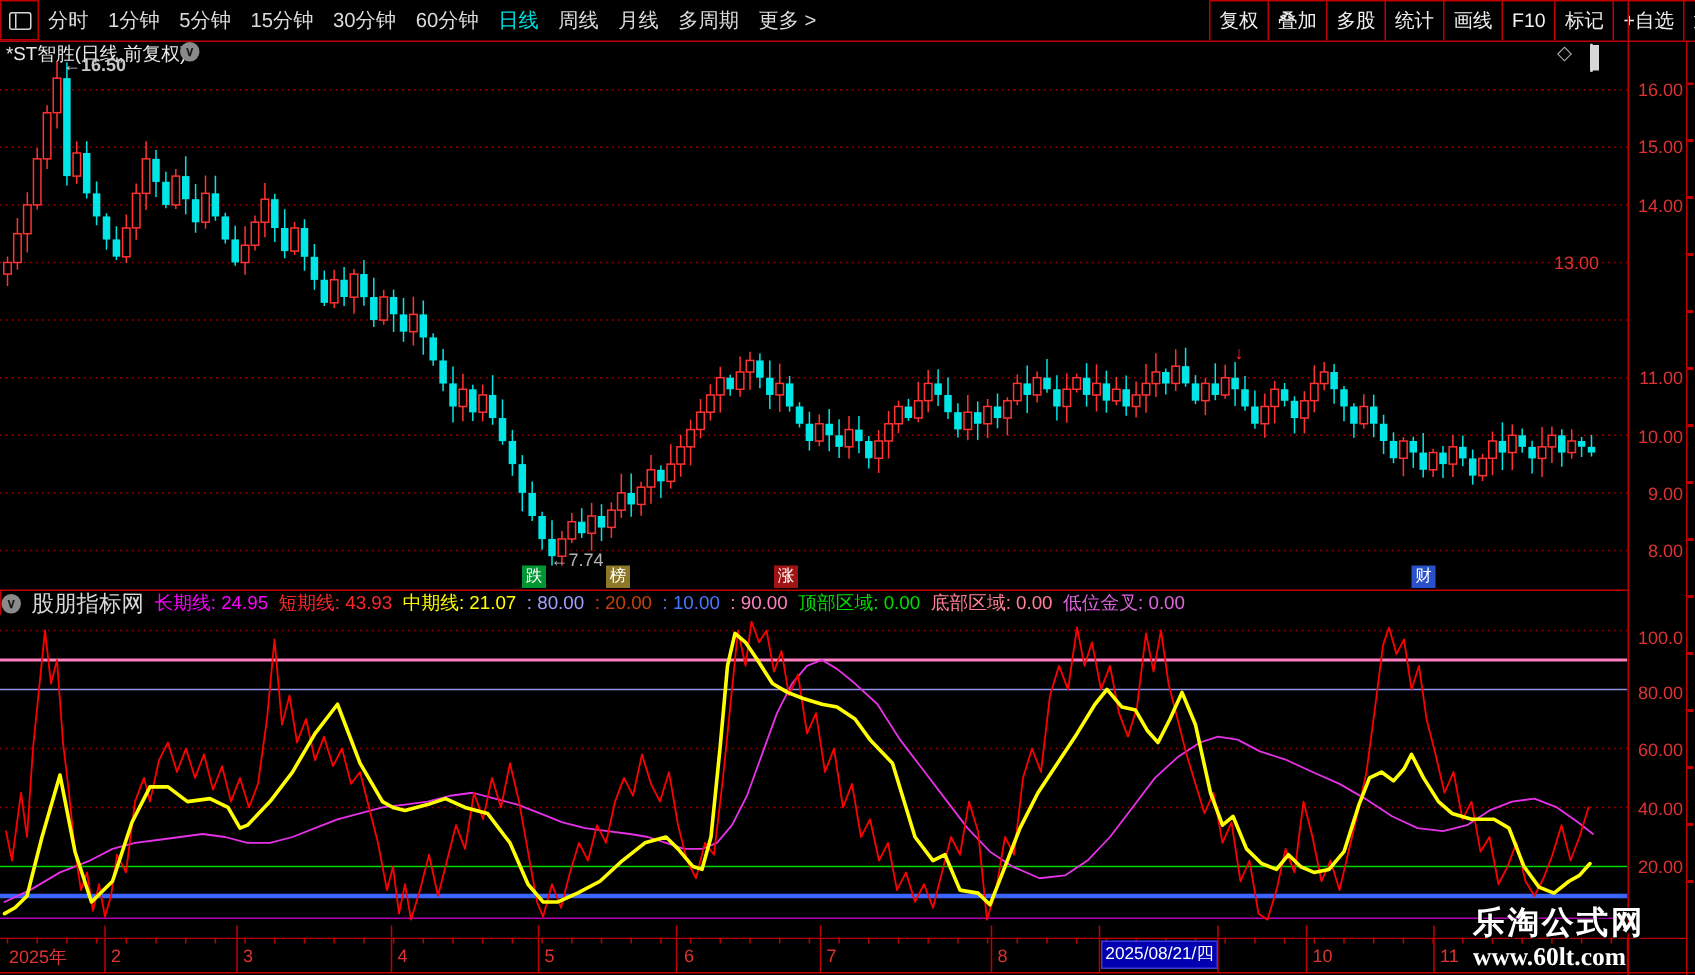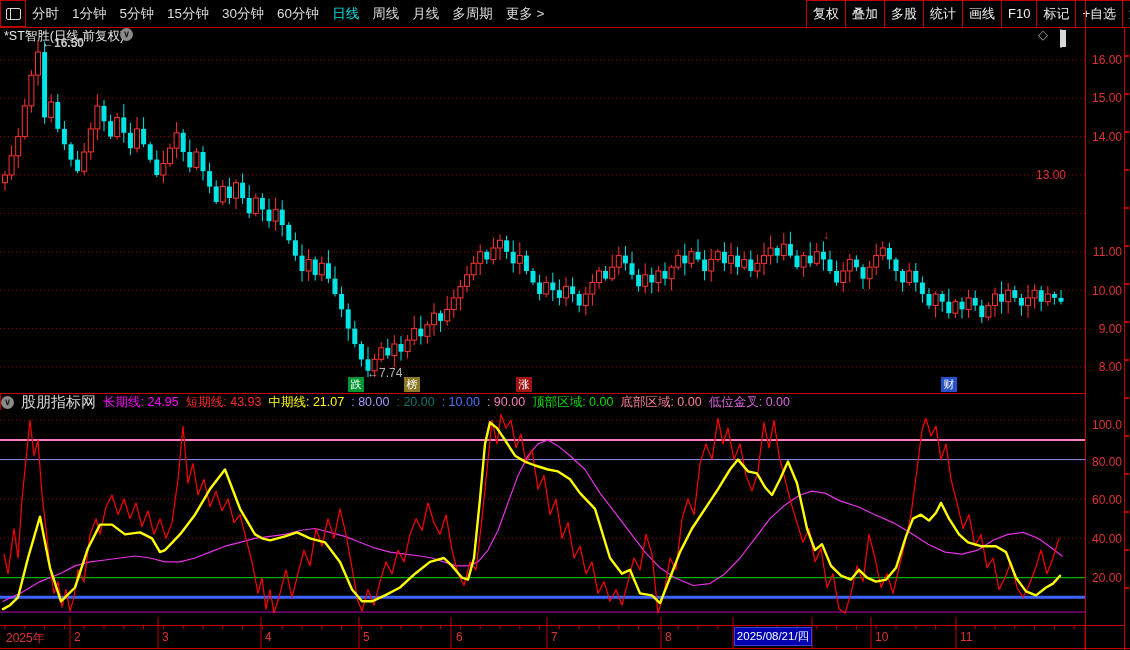--- a/index.html
+++ b/index.html
@@ -443,21 +443,21 @@
   <div class="abs hline" style="left:0;top:393px;width:1085px;"></div>
 
   
   <div id="ind-header" class="abs">
     <span class="chev">∨</span>
     <span id="ind-name">股朋指标网</span>
   <span class="p" style="color: rgb(255, 0, 255);">长期线: 24.95</span>
       <span class="p" style="color: rgb(255, 40, 40);">短期线: 43.93</span>
       <span class="p" style="color: rgb(255, 255, 0);">中期线: 21.07</span>
       <span class="p" style="color: rgb(159, 159, 255);">: 80.00</span>
-      <span class="p" style="color: #0f766e;">: 20.00</span>
+      <span class="p" style="color: #c2410c;">: 20.00</span>
       <span class="p" style="color: rgb(72, 116, 255);">: 10.00</span>
       <span class="p" style="color: rgb(255, 127, 191);">: 90.00</span>
       <span class="p" style="color: rgb(0, 220, 0);">顶部区域: 0.00</span>
       <span class="p" style="color: rgb(255, 128, 150);">底部区域: 0.00</span>
       <span class="p" style="color: rgb(220, 100, 220);">低位金叉: 0.00</span>
     </div>
 
   
   <svg id="indicator-svg" class="abs" width="1085" height="215">
       <line x1="0" y1="10.3" x2="1085" y2="10.3" stroke="#a00000" stroke-width="1" stroke-dasharray="1,3"></line>
@@ -589,13 +589,17 @@
       <div class="abs price-label" style="left: 1086px; top: 571px;">20.00</div>
     </div>
 
   
   <div class="abs vline" style="left:1085px;top:0;height:650px;"></div>
   <div id="right-strip" class="abs"></div>
   <div id="strip-ticks" class="abs"></div>
   <div class="abs hline" style="left:0;top:648px;width:1130px;"></div>
 
   
+  <div id="watermark" class="abs">
+    <div id="wm1">乐淘公式网</div>
+    <div id="wm2">www.60lt.com</div>
+  </div>
 </div>
 
 </body></html>

